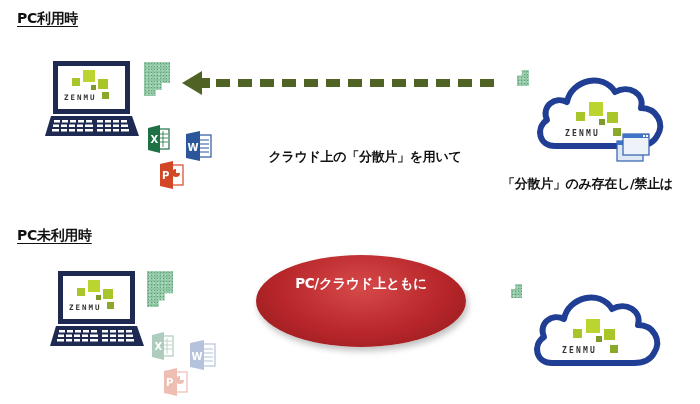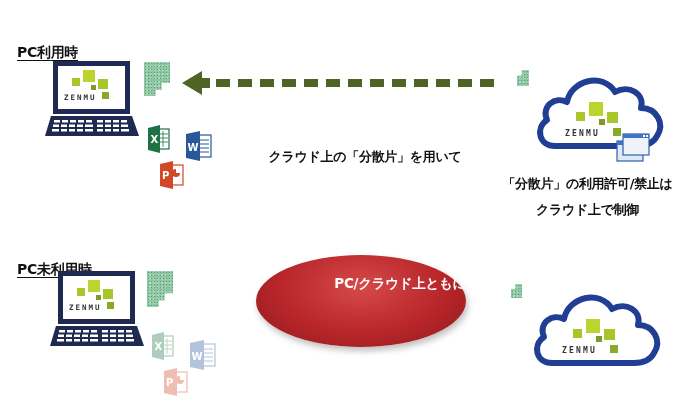--- a/index.html
+++ b/index.html
@@ -1,20 +1,20 @@
 <!DOCTYPE html>
 <html><head>
 <meta charset="utf-8">
 <style>
   html, body { margin:0; padding:0; background:#ffffff; }
   body { width:700px; height:404px; position:relative; overflow:hidden; font-family:"DejaVu Sans","Liberation Sans",sans-serif; color:#111; }
   .abs { position:absolute; }
-  .heading { font-weight:bold; font-size:14px; text-decoration:underline; text-underline-offset:3px; letter-spacing:-0.3px;margin-top:34px; }
+  .heading { font-weight:bold; font-size:14px; text-decoration:underline; text-underline-offset:3px; letter-spacing:-0.3px; }
   .caption { font-weight:bold; font-size:13px; text-align:center; line-height:26px; letter-spacing:-0.3px; }
-  .oval-text { color:#fff; font-weight:bold; font-size:13.5px; text-align:right; line-height:17px; letter-spacing:-0.3px; }
+  .oval-text { color:#fff; font-weight:bold; font-size:13.5px; text-align:center; line-height:17px; letter-spacing:-0.3px; }
   .faded { opacity:0.35; }
   .frag { background:#8fc7a4; background-image:
       radial-gradient(#5a9e76 0.6px, transparent 0.8px),
       radial-gradient(#cfe9d8 0.6px, transparent 0.8px);
       background-size:3px 3px, 4px 4px; background-position:0 0, 1px 2px; }
 </style>
 </head>
 <body>
 
 <div class="abs heading" style="left:17px;top:10px;">PC利用時</div>
@@ -150,22 +150,21 @@
     <rect x="1" y="8" width="26" height="20" fill="#dfe8f5" stroke="#2f5fb0" stroke-width="1.2"></rect>
     <rect x="1" y="8" width="26" height="4" fill="#3f74c8"></rect>
     <rect x="7" y="1" width="26" height="21" fill="#eef3fa" stroke="#2f5fb0" stroke-width="1.2"></rect>
     <rect x="7" y="1" width="26" height="4" fill="#3f74c8"></rect>
     <rect x="27" y="2" width="2" height="2" fill="#fff"></rect>
       <rect x="30" y="2" width="2" height="2" fill="#fff"></rect>
   </svg>
 </div>
 
 <div class="abs caption" style="left:485px;top:171px;width:205px;">
-  <div>「分散片」の利用許可/禁止は</div>
-  <div>クラウド上で制御</div>
+  <div>「分散片」のみ存在し/禁止は</div>
 </div>
 
 <div class="abs" style="left:50px;top:270px;width:95px;height:80px;">
   <svg width="95" height="80" viewBox="0 0 95 80">
     <rect x="8" y="1" width="77" height="53" fill="#1f2a52"></rect>
     <rect x="13" y="6" width="67" height="43" fill="#ffffff"></rect>
     <rect x="27" y="18" width="8" height="8" fill="#a8c62a"></rect>
     <rect x="38" y="10" width="12" height="12" fill="#bcd430"></rect>
     <rect x="53" y="19" width="10" height="10" fill="#a8c62a"></rect>
     <rect x="46" y="25" width="5" height="5" fill="#7d9a2a"></rect>

